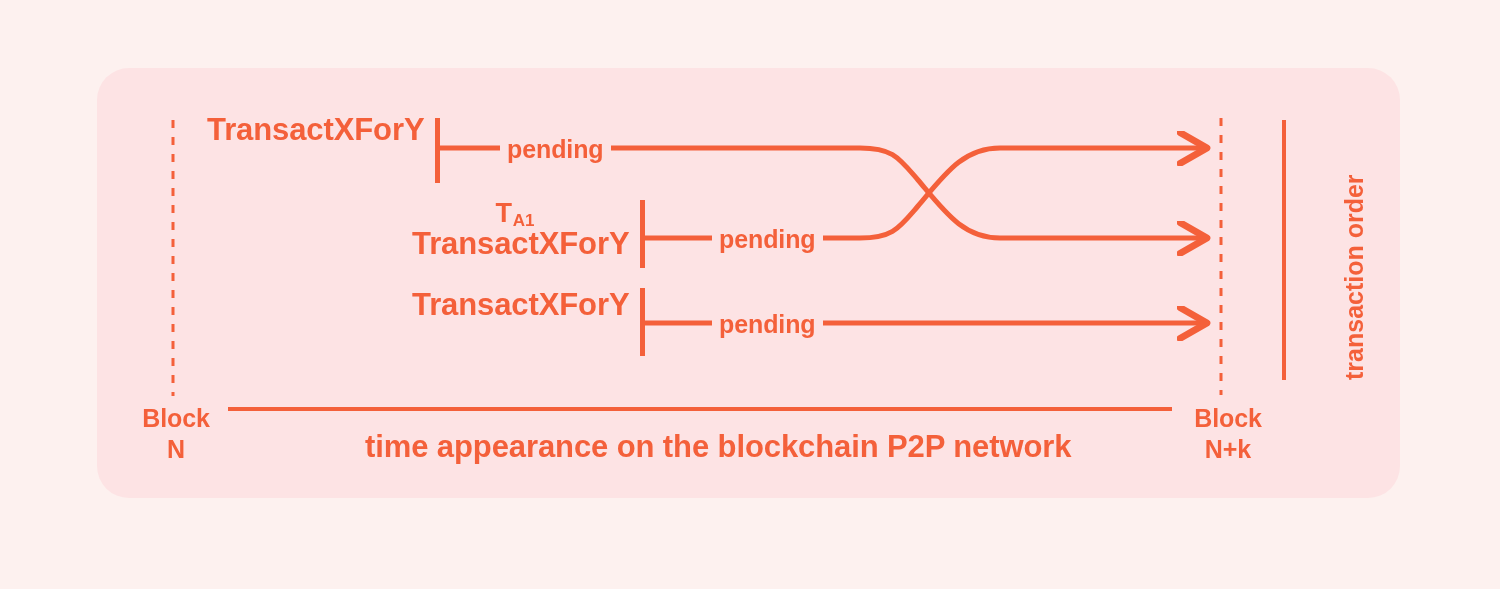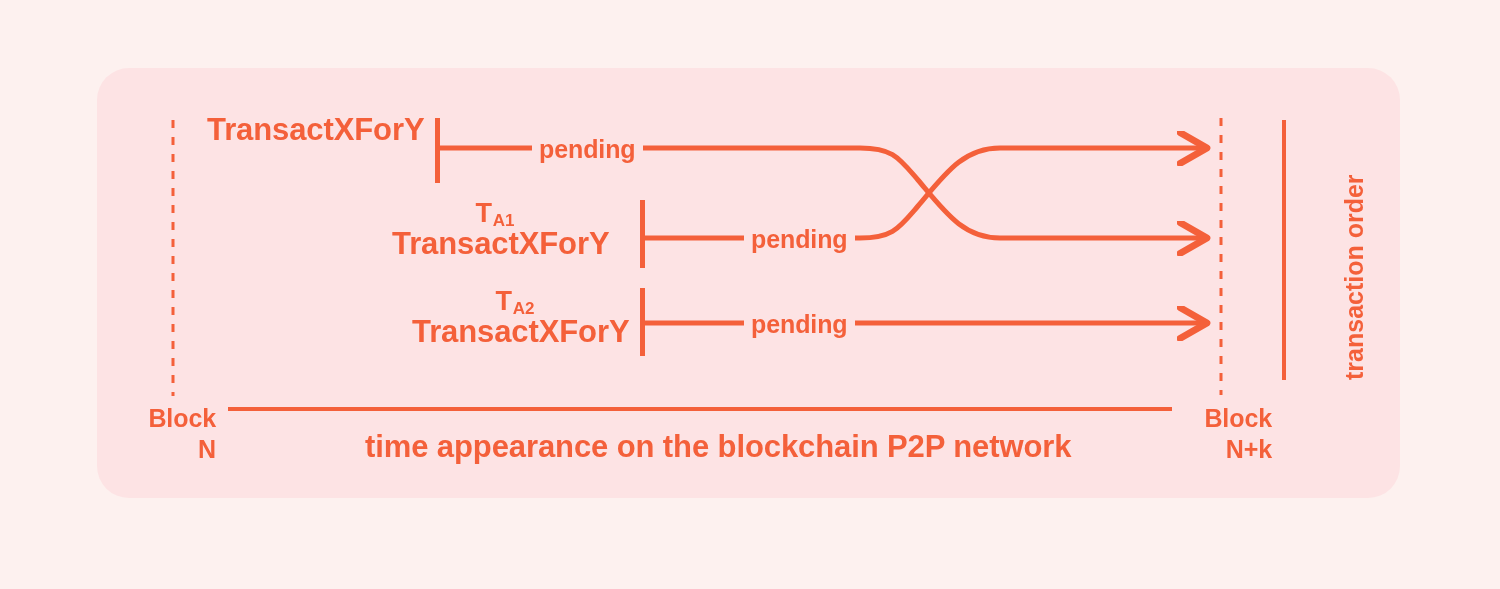--- a/index.html
+++ b/index.html
@@ -60,25 +60,24 @@
     letter-spacing: 0px;
   }
   .tx-label .tfunc {
     display: block;
     font-size: 31px;
   }
   .pending-lbl {
     font-size: 25px;
     background: #FDE3E4;
     padding: 0 7px;
-    margin-left: 32px;
   }
   .block-lbl {
     font-size: 25px;
-    text-align: right;
+    text-align: center;
     line-height: 1.22;
   }
   .block-lbl span { display: block; }
   #timeline-caption {
     font-size: 31px;
   }
   #order-label {
     position: absolute;
     color: #F4603A;
     font-weight: bold;
@@ -120,27 +119,26 @@
 
     <line x1="228" y1="409" x2="1172" y2="409" stroke="#F4603A" stroke-width="4"></line>
 
     <line x1="1284" y1="120" x2="1284" y2="380" stroke="#F4603A" stroke-width="4"></line>
   </svg>
 
   <div class="lbl tx-label" style="left:207px; top:113px; width:205px;">
     <span class="tfunc">TransactXForY</span>
   </div>
 
-  <div class="lbl tx-label" style="left:392px; top:200px; width:205px;">
+  <div class="lbl tx-label" style="left:412px; top:200px; width:205px;">
     <span class="tname"><span>T</span><sub>A1</sub></span>
     <span class="tfunc">TransactXForY</span>
   </div>
 
   <div class="lbl tx-label" style="left:412px; top:288px; width:205px;">
-    <span class="tname"><span>T</span><sub>A2</sub></span>
     <span class="tfunc">TransactXForY</span>
   </div>
 
   <div class="lbl pending-lbl" style="left:500px; top:135px;">pending</div>
   <div class="lbl pending-lbl" style="left:712px; top:225px;">pending</div>
   <div class="lbl pending-lbl" style="left:712px; top:310px;">pending</div>
 
   <div class="lbl block-lbl" style="left:136px; top:403px; width:80px;">
     <span>Block</span>
     <span>N</span>

